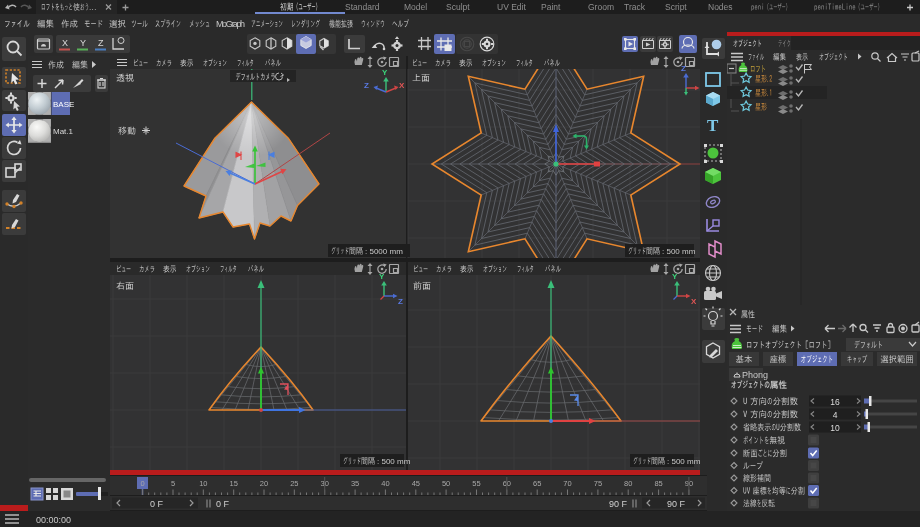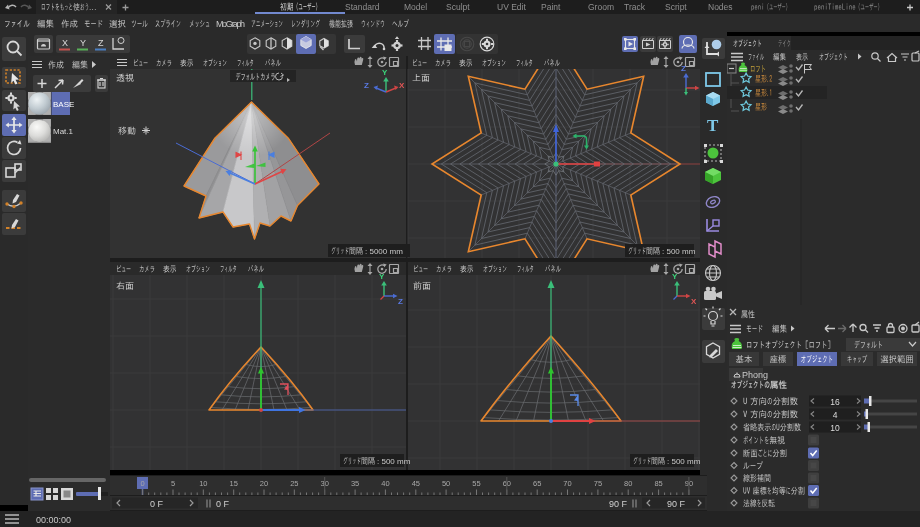--- a/index.html
+++ b/index.html
@@ -1,18 +1,18 @@
 <!DOCTYPE html>
 <html><head><meta charset="utf-8">
 <style>
 * { margin:0; padding:0; box-sizing:border-box; }
 html,body { width:920px; height:527px; overflow:hidden; background:#1d1d1d;
   font-family:"Liberation Sans", sans-serif; }
 .abs { position:absolute; }
-#root { position:relative; width:920px; height:527px; background:#000000; color:#c8c8c8; }
+#root { position:relative; width:920px; height:527px; background:#b91c1c; color:#c8c8c8; }
 </style></head>
 <body>
 <div id="root">
 
 <svg class="abs" style="left:0;top:0" width="920" height="14" viewBox="0 0 920 14">
 <rect width="920" height="14" fill="#1d1d1d"></rect>
 <g fill="none">
         <path d="M8 8 C10 4.5 14 4.5 16 7" stroke="#b4b4b4" stroke-width="1.5"></path>
         <path d="M9.5 9.5 l-4.5 -1.5 l3 -3.5 z" fill="#b4b4b4"></path>
         <path d="M29 8 C27 4.5 23 4.5 21 7" stroke="#565656" stroke-width="1.5"></path>

